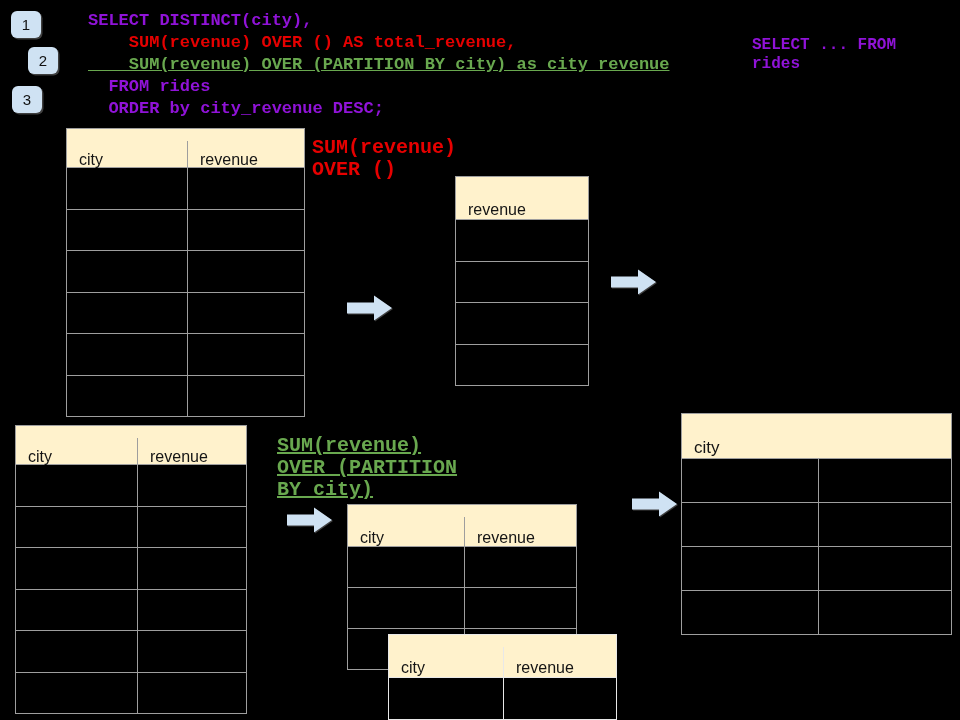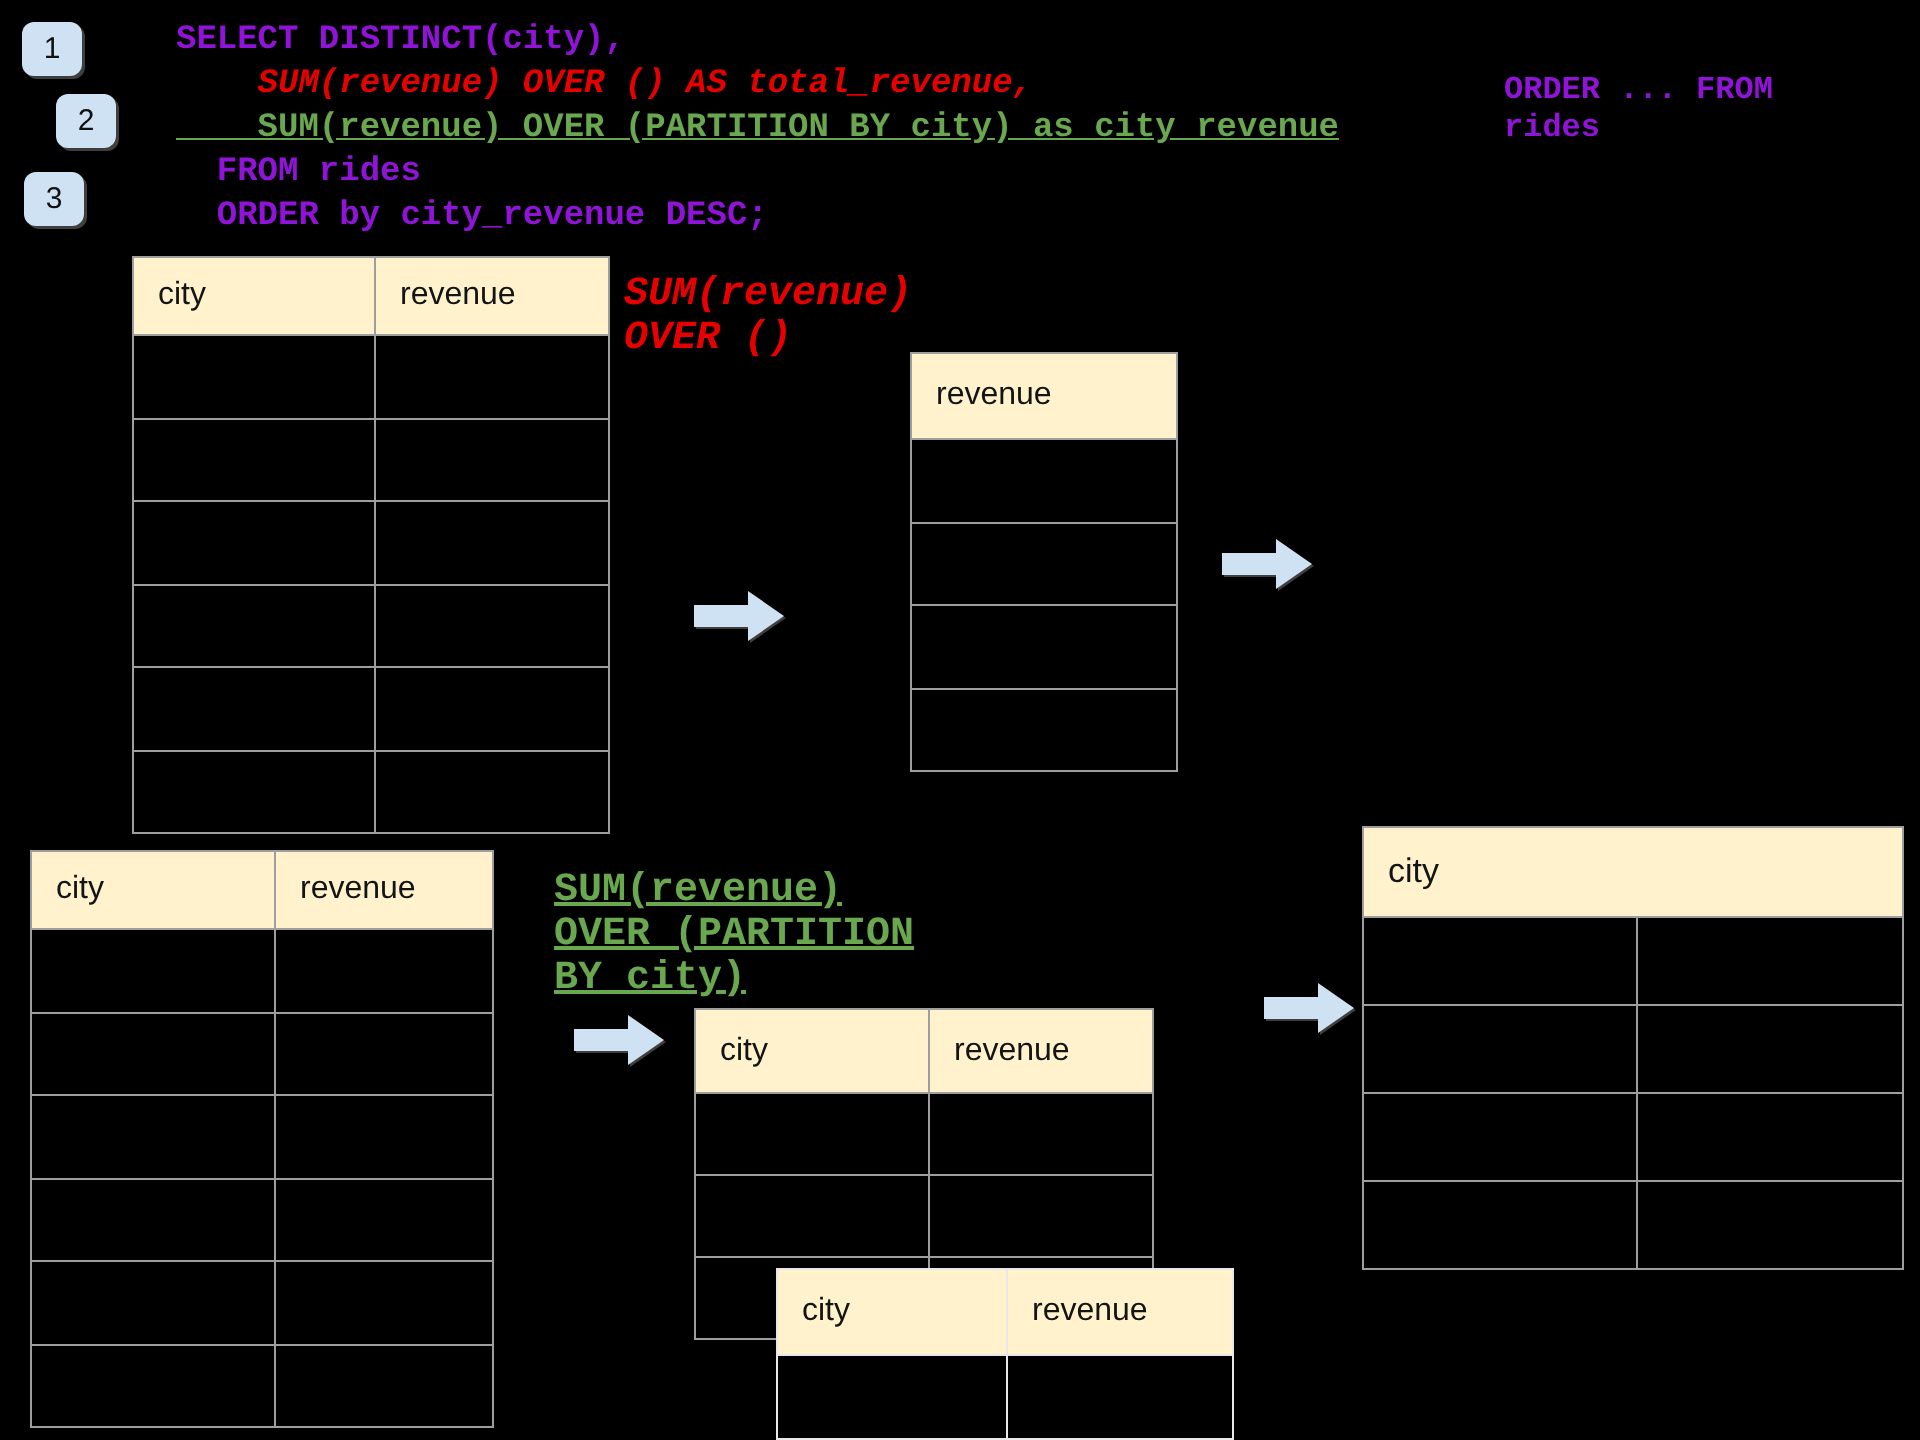--- a/index.html
+++ b/index.html
@@ -48,21 +48,21 @@
     position: absolute;
     font-family: "Liberation Mono", "DejaVu Sans Mono", monospace;
     font-weight: bold;
     font-size: 20px;
     line-height: 22px;
     white-space: pre;
   }
   .note { font-size: 16px; line-height: 19px; }
 
   .c-purple { color: var(--purple); }
-  .c-red    { color: var(--red); font-style: italic; }
+  .c-red    { color: var(--red); }
   .c-green  { color: var(--green); text-decoration: underline; }
 
   .dtable {
     position: absolute;
     --tb: var(--table-border);
     border: 1px solid var(--tb);
     z-index: 1;
   }
   .front-table { --tb: var(--front-table-border); z-index: 2; }
   .t-row {
@@ -80,41 +80,42 @@
     border-left: 1px solid var(--tb);
     height: 100%;
   }
   .t-cell:first-child { border-left: none; }
   .t-head .t-cell {
     display: flex; align-items: center;
     padding-left: 12px;
     font-family: "Liberation Sans", sans-serif;
     font-size: 16px;
     color: #141414;
+    margin-top: 12px;
   }
   .big-head .t-head .t-cell { font-size: 17px; }
 
   .block-arrow { position: absolute; width: 46px; height: 26px; }
   .block-arrow polygon {
     fill: var(--arrow-fill);
   }
   .block-arrow svg { filter: drop-shadow(1px 1px 0 rgba(90,90,90,0.7)); }
 </style>
 </head>
 <body>
 
 <div id="canvas">
 
   <div class="badge" style="left:11px; top:11px">1</div>
   <div class="badge" style="left:28px; top:47px">2</div>
   <div class="badge" style="left:12px; top:86px">3</div>
 
   <div class="sql-code" style="left:88px; top:10px"><div class="code-line c-purple">SELECT DISTINCT(city),</div><div class="code-line c-red">    SUM(revenue) OVER () AS total_revenue,</div><div class="code-line c-green">    SUM(revenue) OVER (PARTITION BY city) as city_revenue</div><div class="code-line c-purple">  FROM rides</div><div class="code-line c-purple">  ORDER by city_revenue DESC;</div></div>
 
-  <div class="code-label note c-purple" style="left:752px; top:36px">ORDER ... FROM
+  <div class="code-label note c-purple" style="left:752px; top:36px">SELECT ... FROM
 rides</div>
 
   <div class="code-label c-red" style="left:312px; top:137px">SUM(revenue)
 OVER ()</div>
 
   <div class="code-label c-green" style="left:277px; top:435px">SUM(revenue)
 OVER (PARTITION
 BY city)</div>
 
   <div class="dtable" style="left:66px; top:128px; width:239px; --hh:38px; --rh:41.5px">

